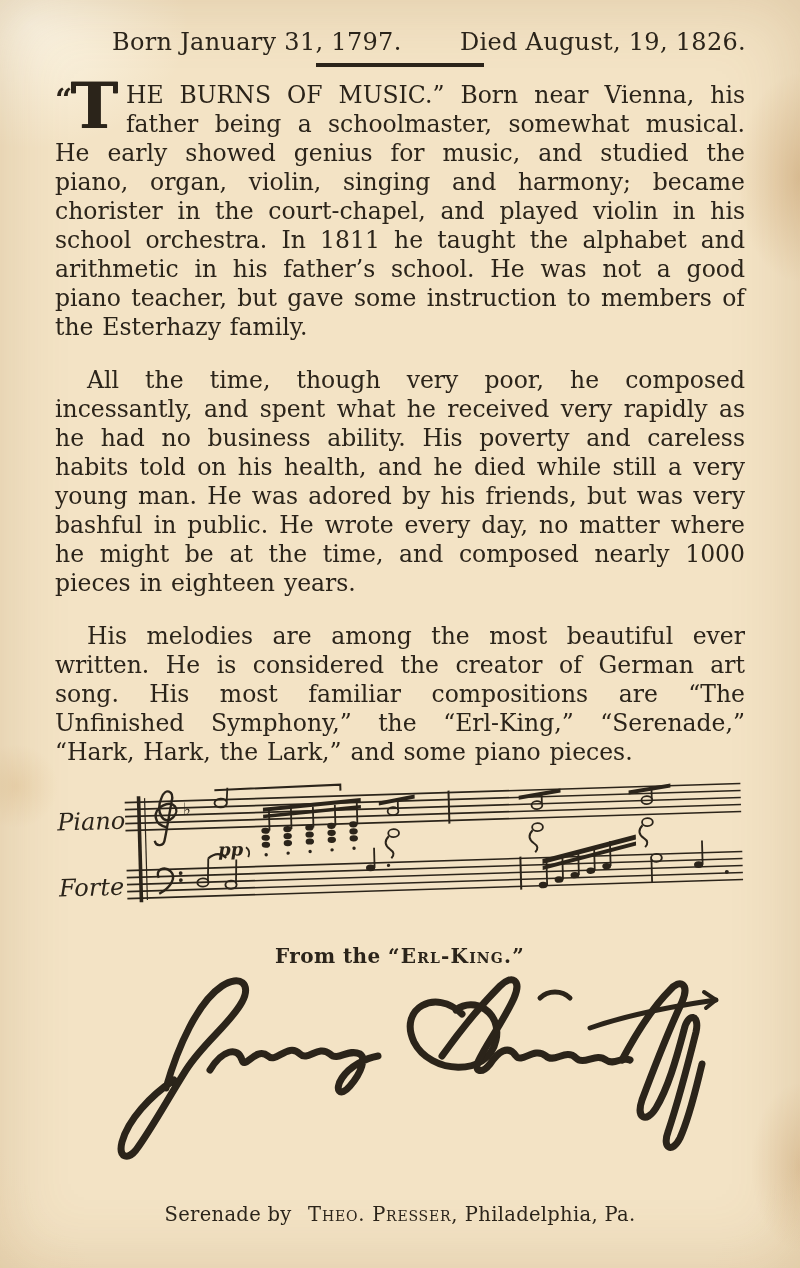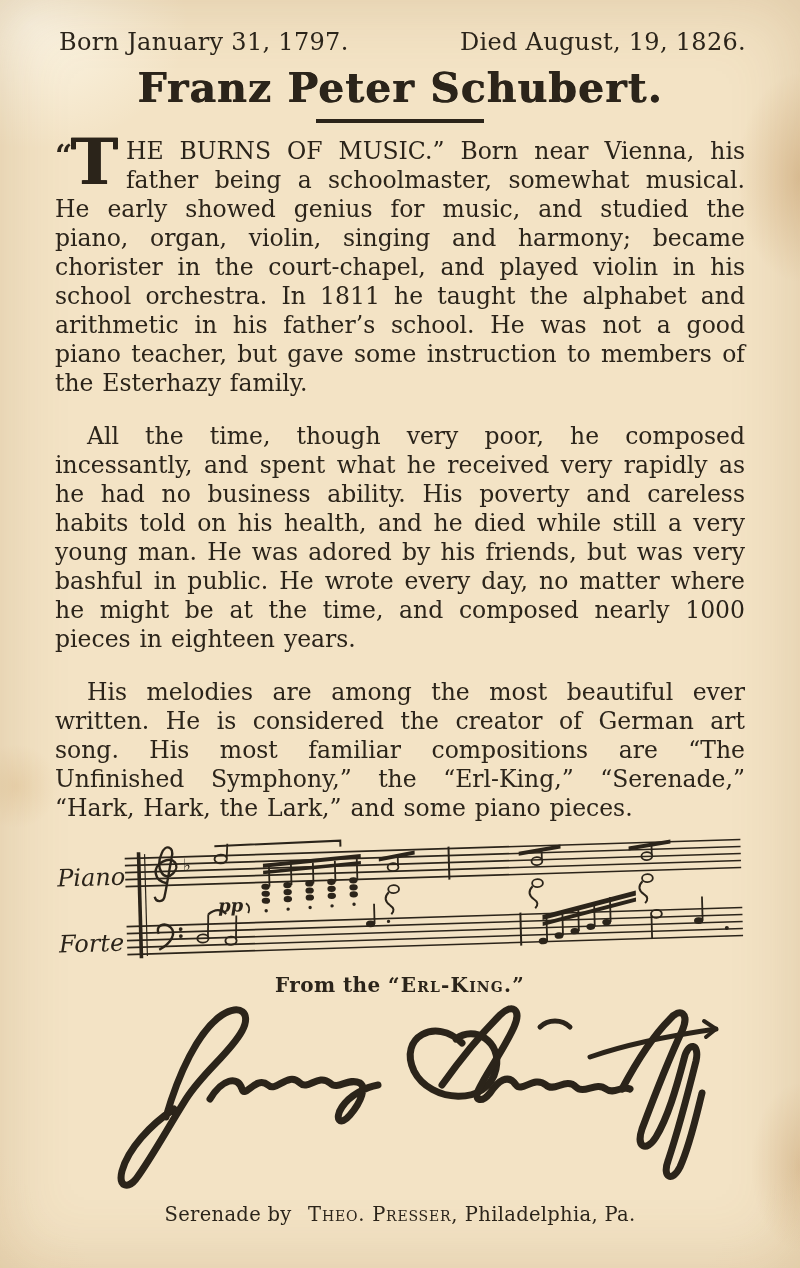--- a/index.html
+++ b/index.html
@@ -23,21 +23,21 @@
       radial-gradient(ellipse 240px 190px at 4% 2%, rgba(252,246,230,.95), rgba(252,246,230,0) 65%),
       radial-gradient(ellipse 90px 150px at 100% 14%, rgba(176,118,52,.28), rgba(176,118,52,0) 70%),
       radial-gradient(ellipse 70px 120px at 100% 92%, rgba(176,118,52,.22), rgba(176,118,52,0) 70%),
       radial-gradient(ellipse 60px 60px at 2% 62%, rgba(200,150,80,.18), rgba(200,150,80,0) 70%),
       radial-gradient(ellipse 120% 112% at 50% 45%, var(--paper) 58%, #eed8ae 90%, var(--paper-dark) 100%);
     box-shadow: inset 0 0 70px rgba(140,95,40,.20);
   }
   
   .header-row{
     display:flex;justify-content:space-between;
-    padding:28px 54px 0 59px;
+    padding:28px 54px 0 112px;
     font-size:24px;letter-spacing:.3px;
   }
   .page-title{
     margin-top:8px;
     text-align:center;
     font-size:41px;
     font-weight:bold;
     letter-spacing:1px;
     text-shadow:.6px 0 0 currentColor;
   }
@@ -74,21 +74,21 @@
     font-weight:bold;
     text-shadow:.8px 0 0 currentColor;
   }
   
   .music-figure{
     margin:14px auto 0;
     width:700px;
   }
   .music-figure svg{display:block;margin:0 auto;}
   .score-caption{
-    margin-top:2px;
+    margin-top:29px;
     text-align:center;
     font-weight:bold;
     font-size:20px;
     letter-spacing:.4px;
   }
   .erl-king-title{
     font-variant:small-caps;
     letter-spacing:1.2px;
   }
   
@@ -123,21 +123,20 @@
 </head>
 <body>
 
 <div class="card">
 
   <div class="header-row">
     <span>Born January 31, 1797.</span>
     <span>Died August, 19, 1826.</span>
   </div>
 
-  <div class="page-title">Franz Peter Schubert.</div>
   <div class="title-rule"></div>
 
   <div class="body-text">
     <p>
       <span class="dropcap-wrap"><span class="lead-quote">“</span><span class="drop-cap">T</span></span><span>HE BURNS OF MUSIC.”  Born near Vienna, his father being a schoolmaster, somewhat musical.  He early showed genius for music, and studied the piano, organ, violin, singing and harmony; became chorister in the court-chapel, and played violin in his school orchestra.  In 1811 he taught the alphabet and arithmetic in his father’s school.  He was not a good piano teacher, but gave some instruction to members of the Esterhazy family.</span>
     </p>
     <p class="indented">All the time, though very poor, he composed incessantly, and spent what he received very rapidly as he had no business ability.  His poverty and careless habits told on his health, and he died while still a very young man.  He was adored by his friends, but was very bashful in public.  He wrote every day, no matter where he might be at the time, and composed nearly 1000 pieces in eighteen years.</p>
     <p class="indented">His melodies are among the most beautiful ever written.  He is considered the creator of German art song.  His most familiar compositions are “The Unfinished Symphony,” the “Erl-King,” “Serenade,” “Hark, Hark, the Lark,” and some piano pieces.</p>
   </div>
 

